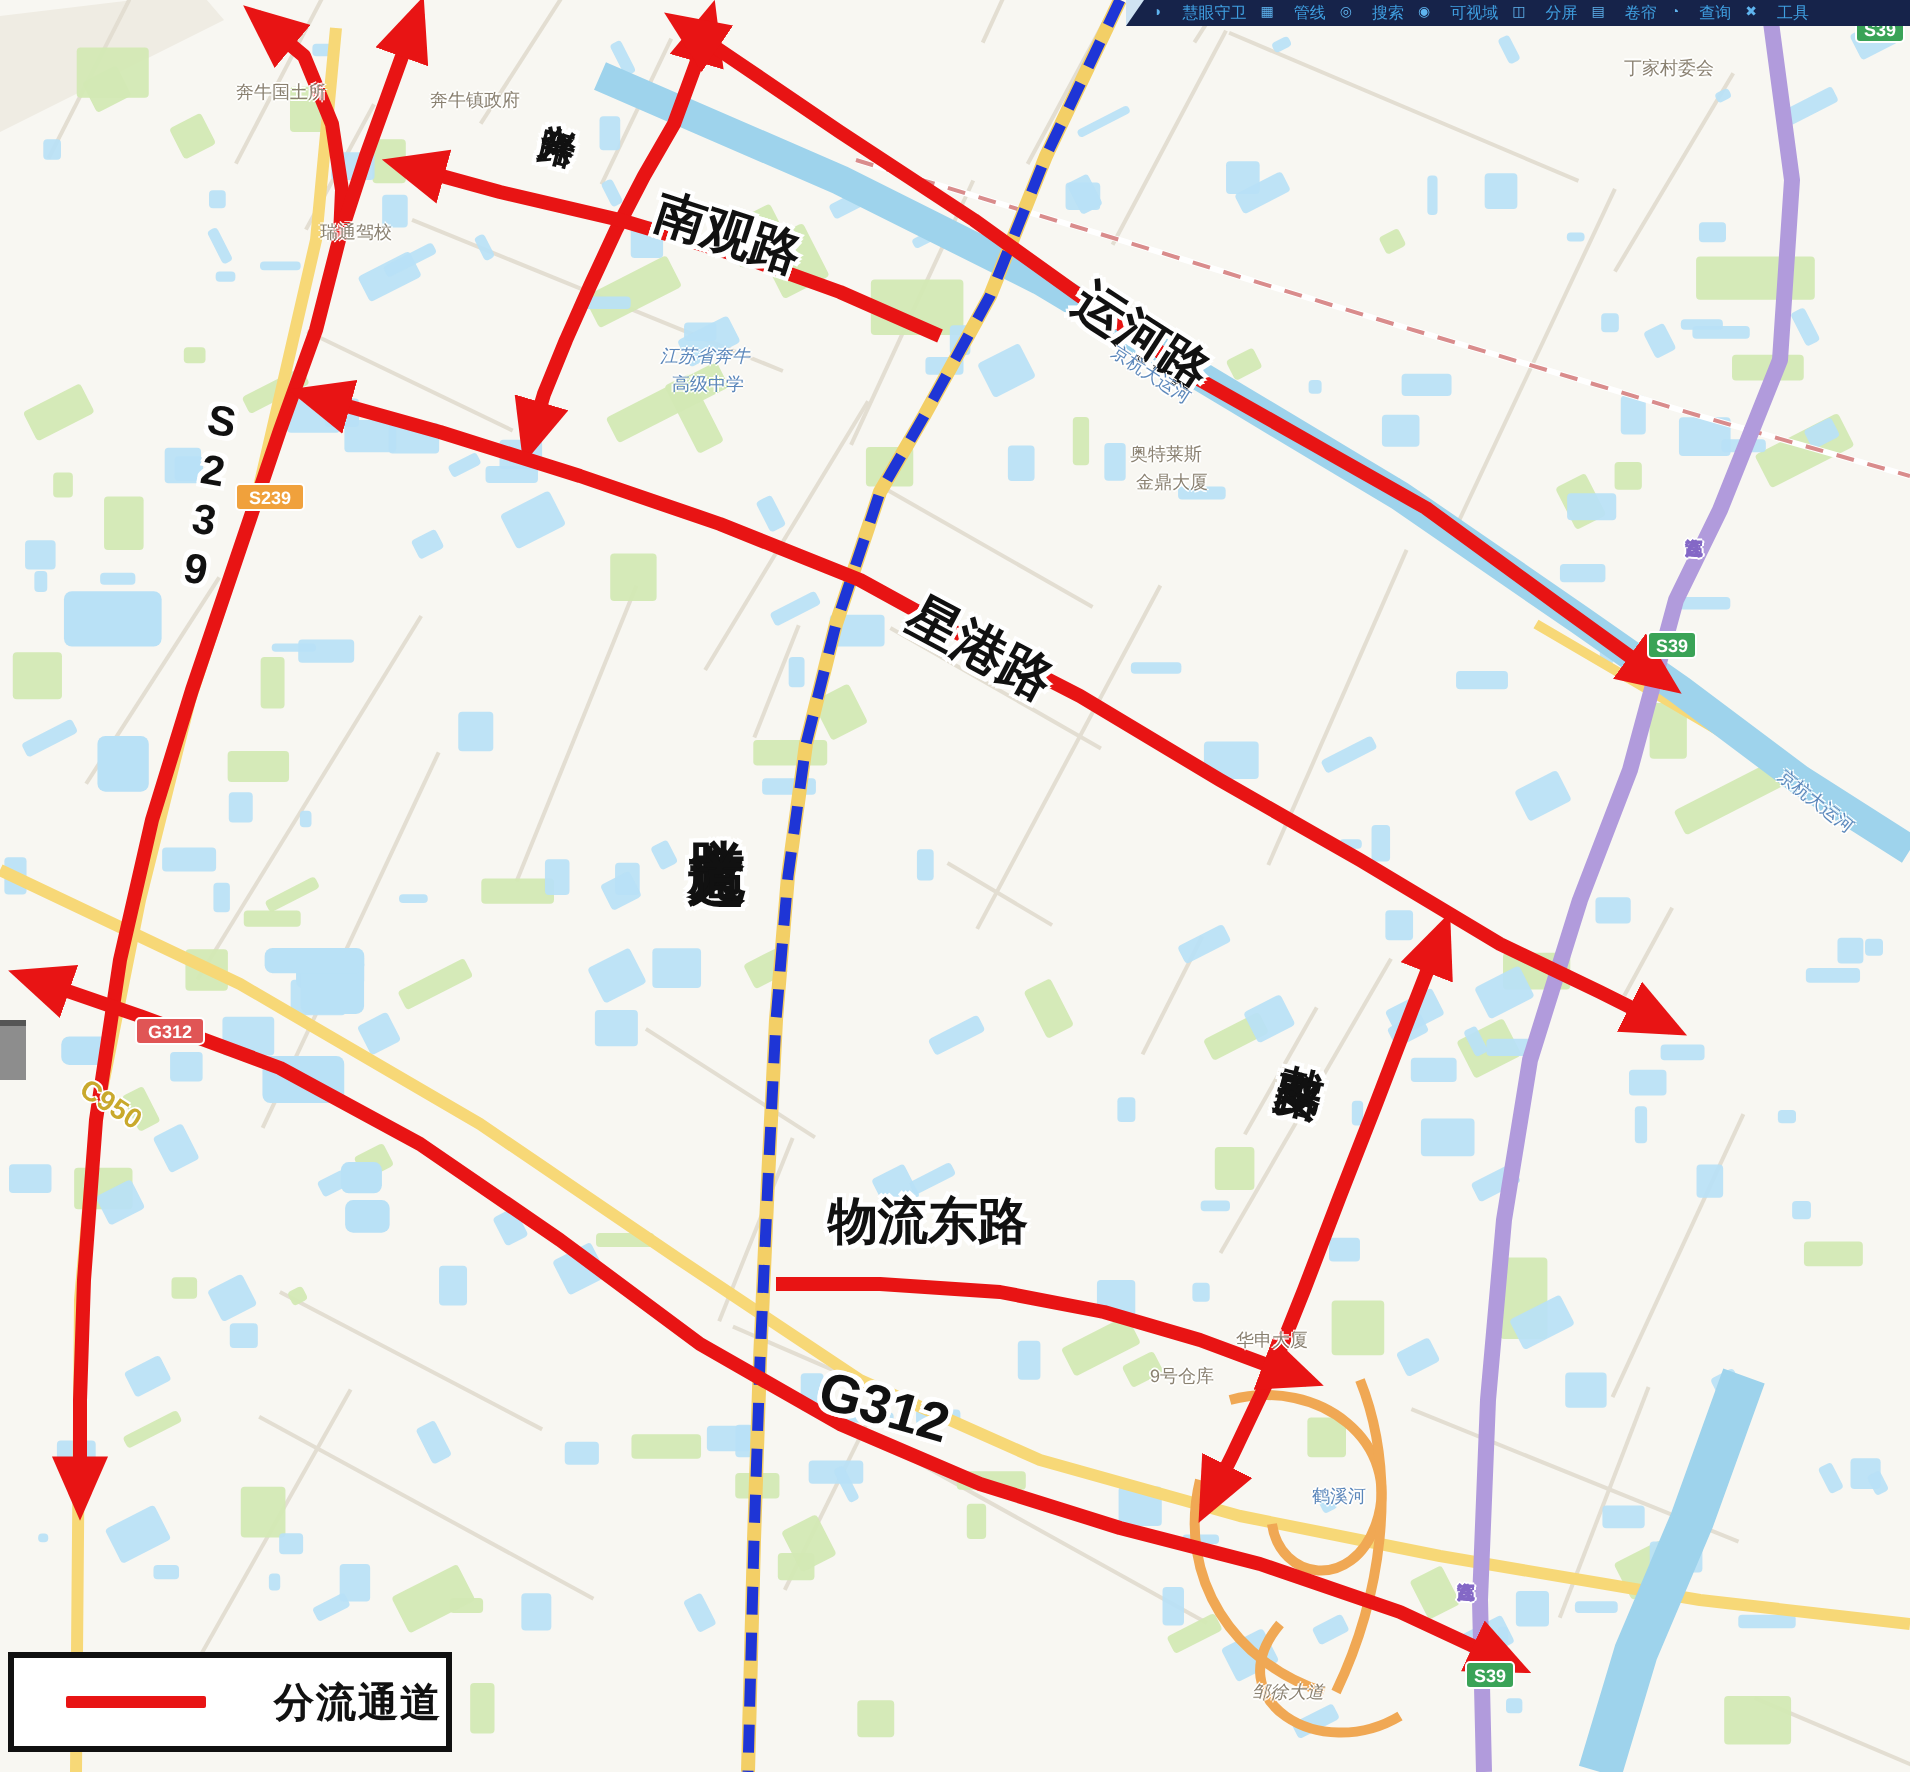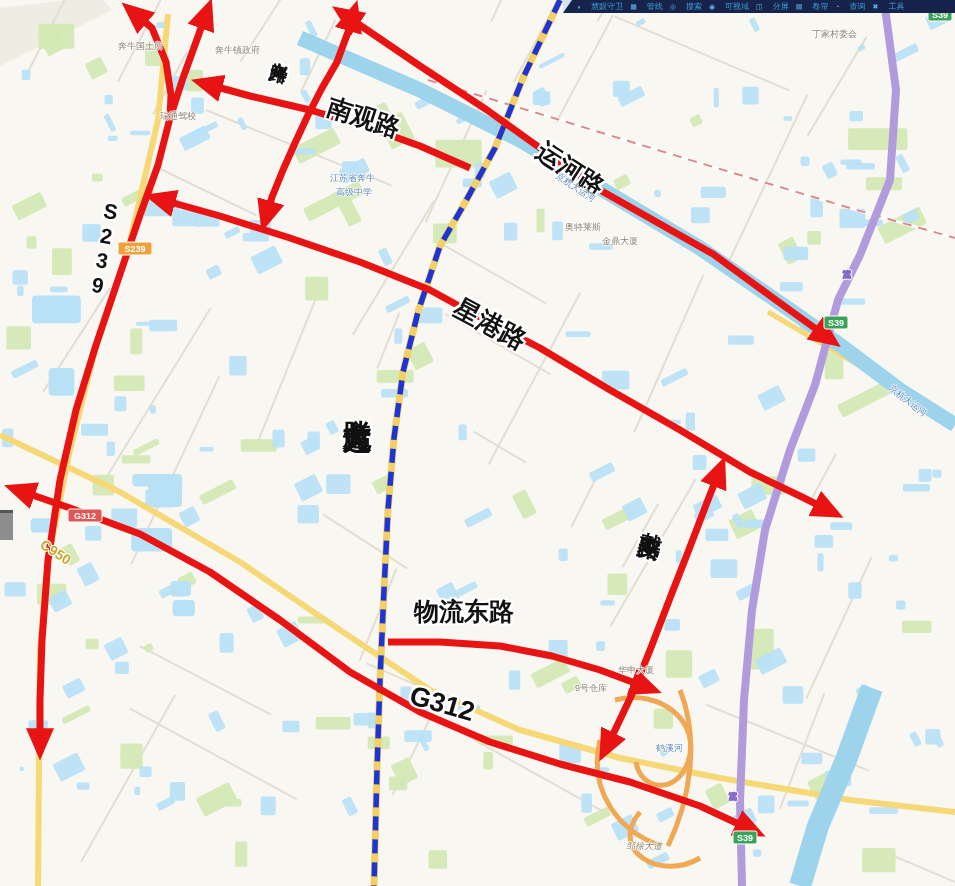--- a/index.html
+++ b/index.html
@@ -418,24 +418,24 @@
       <div class="road-label" style="left: 546px; top: 138px; font-size: 25px; transform: rotate(33deg); transform-origin: left top;">运河路</div>
       <div class="road-label vert" style="left: 102px; top: 198px; font-size: 21px; transform: rotate(10deg); transform-origin: left top;">S239</div>
       <div class="road-label" style="left: 462px; top: 294px; font-size: 26px; transform: rotate(28deg); transform-origin: left top;">星港路</div>
       <div class="road-label vert" style="left: 342px; top: 396px; font-size: 29px;">腾龙大道</div>
       <div class="road-label vert" style="left: 646px; top: 512px; font-size: 23px; transform: rotate(14deg); transform-origin: left top;">戴安路</div>
       <div class="road-label" style="left: 414px; top: 599px; font-size: 25px;">物流东路</div>
       <div class="road-label" style="left: 414px; top: 682px; font-size: 27px; transform: rotate(16deg); transform-origin: left top;">G312</div>
       <div class="poi " style="left: 118px; top: 40px;">奔牛国土所</div>
       <div class="poi " style="left: 215px; top: 44px;">奔牛镇政府</div>
       <div class="poi " style="left: 160px; top: 110px;">瑞通驾校</div>
-      <div class="poi blue" style="left: 330px; top: 172px;">江苏省奔牛</div>
+      <div class="poi blue" style="left: 330px; top: 172px; font-style: italic;">江苏省奔牛</div>
       <div class="poi blue" style="left: 336px; top: 186px;">高级中学</div>
       <div class="poi " style="left: 565px; top: 221px;">奥特莱斯</div>
-      <div class="poi " style="left: 568px; top: 235px; margin-left: 34px;">金鼎大厦</div>
+      <div class="poi " style="left: 568px; top: 235px;">金鼎大厦</div>
       <div class="poi " style="left: 812px; top: 28px;">丁家村委会</div>
       <div class="poi blue" style="left: 560px; top: 170px; transform: rotate(33deg); transform-origin: left top;">京杭大运河</div>
       <div class="poi " style="left: 618px; top: 664px;">华申大厦</div>
       <div class="poi " style="left: 575px; top: 682px;">9号仓库</div>
       <div class="poi blue" style="left: 656px; top: 742px;">鹤溪河</div>
       <div class="poi " style="left: 626px; top: 840px; font-style: italic;">邹徐大道</div>
       <div class="poi purple vert" style="left: 840px; top: 262px;">江宜高速</div>
       <div class="poi purple vert" style="left: 726px; top: 784px;">江宜高速</div>
       <div class="poi blue" style="left: 894px; top: 382px; transform: rotate(38deg); transform-origin: left top;">京杭大运河</div>
       <div class="poi olive" style="left: 46px; top: 536px; font-size: 14px; transform: rotate(33deg); transform-origin: left top;">C950</div>
@@ -472,14 +472,18 @@
         <span class="tbi">◔</span>
         <span>查询</span>
       </span>
       <span class="tb-item">
         <span class="tbi">✖</span>
         <span>工具</span>
       </span>
     </div>
   <div id="tb-corner"></div>
 
+  <div id="legend">
+    <div class="swatch" style="background: rgb(232, 20, 20);"></div>
+    <span class="lg-label">分流通道</span>
+  </div>
 
 </div>
 
 </body></html>

